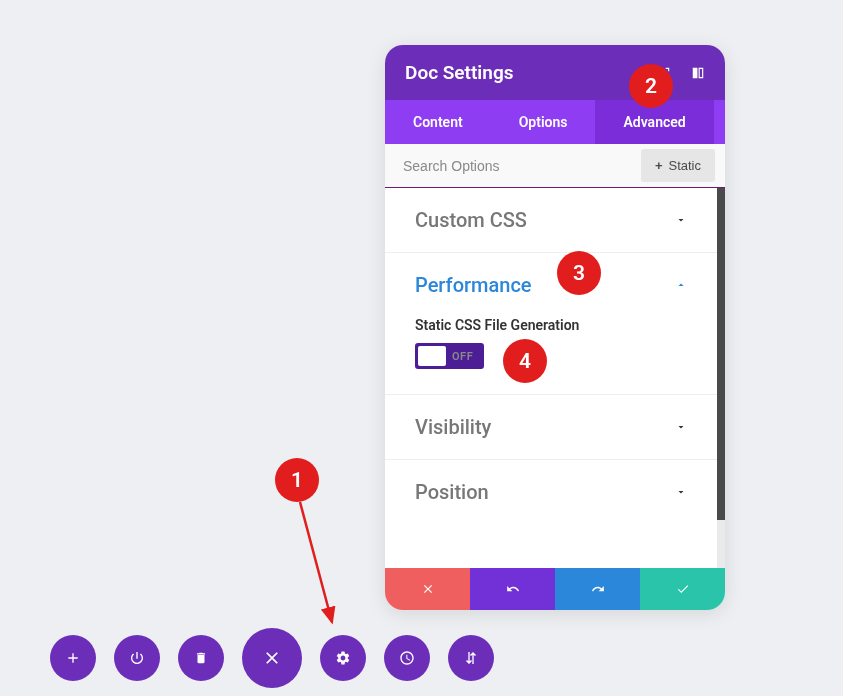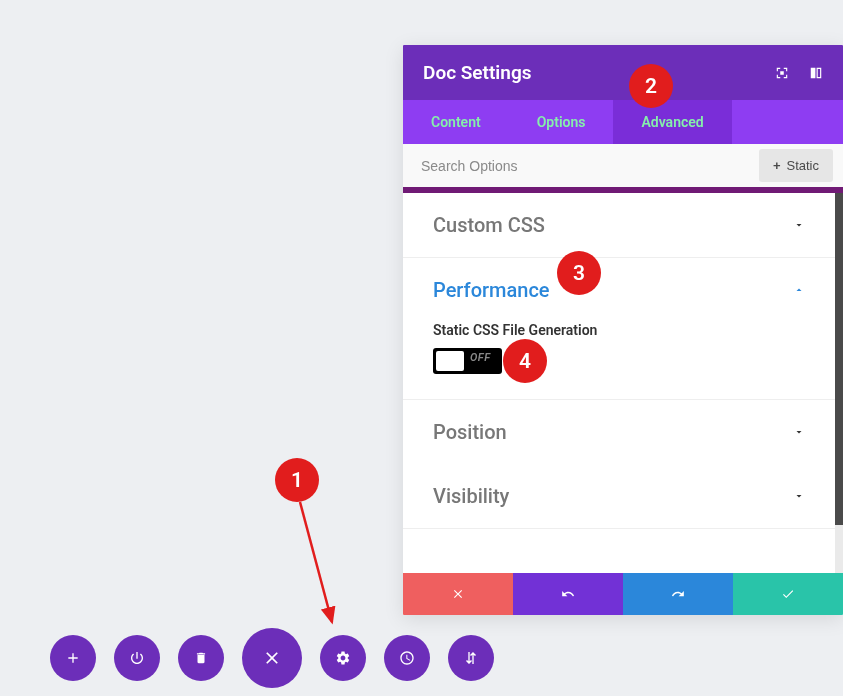--- a/index.html
+++ b/index.html
@@ -10,25 +10,25 @@
     body {
       width: 843px;
       height: 696px;
       background: #edeff2;
       font-family: -apple-system, BlinkMacSystemFont, "Segoe UI", Roboto, sans-serif;
       position: relative;
       overflow: hidden;
     }
     .panel {
       position: absolute;
-      left: 403px;
+      left: 385px;
       top: 45px;
-      width: 440px;
+      width: 340px;
       background: #fff;
-      border-radius: 1px;
+      border-radius: 18px;
       overflow: hidden;
       box-shadow: 0 4px 20px rgba(0,0,0,0.1);
     }
     .panel-header {
       background: #6c2eb9;
       padding: 16px 20px;
       display: flex;
       align-items: center;
       justify-content: space-between;
     }
@@ -47,32 +47,32 @@
       height: 14px;
       fill: #fff;
       cursor: pointer;
     }
     .tabs {
       background: #8e3df2;
       display: flex;
     }
     .tab {
       padding: 14px 28px;
-      color: #86efac;
+      color: #ffffff;
       font-size: 14px;
       font-weight: 600;
       cursor: pointer;
     }
     .tab.active {
       background: #7a2dd8;
     }
     .search-row {
       display: flex;
       align-items: center;
-      border-bottom: 6px solid #701a75;
+      border-bottom: 1px solid #701a75;
       background: #f9f9f9;
     }
     .search-input {
       flex: 1;
       padding: 12px 18px;
       border: none;
       background: transparent;
       font-size: 14px;
       color: #888;
       outline: none;
@@ -120,26 +120,25 @@
       padding: 0 30px 24px 30px;
     }
     .setting-label {
       font-size: 14px;
       color: #333;
       font-weight: 600;
       margin-bottom: 10px;
     }
     .toggle {
       display: inline-flex;
-      align-items: flex-start;
-      background: #000000;
+      align-items: center;
+      background: #4c1d95;
       border-radius: 3px;
       padding: 3px;
       cursor: pointer;
-      font-style: italic;
     }
     .toggle-knob {
       width: 28px;
       height: 20px;
       background: #fff;
       border-radius: 2px;
       margin-right: 6px;
     }
     .toggle-label {
       font-size: 11px;
@@ -292,32 +291,32 @@
         </div>
         <div class="section-body">
           <div class="setting-label">Static CSS File Generation</div>
           <div class="toggle">
             <div class="toggle-knob"></div>
             <div class="toggle-label">OFF</div>
           </div>
         </div>
       </div>
 
-      <div class="section" style="border-bottom:none;">
+      <div class="section">
         <div class="section-header">
-          <div class="section-title">Position</div>
+          <div class="section-title">Visibility</div>
           <svg class="chevron" viewBox="0 0 24 24" fill="#333">
               <path d="M7 10l5 5 5-5z"></path>
             </svg>
         </div>
       </div>
 
-      <div class="section">
+      <div class="section" style="border-bottom:none;">
         <div class="section-header">
-          <div class="section-title">Visibility</div>
+          <div class="section-title">Position</div>
           <svg class="chevron" viewBox="0 0 24 24" fill="#333">
               <path d="M7 10l5 5 5-5z"></path>
             </svg>
         </div>
       </div>
     </div>
     <div class="scrollbar-track">
       <div class="scrollbar-thumb"></div>
     </div>
   </div>

